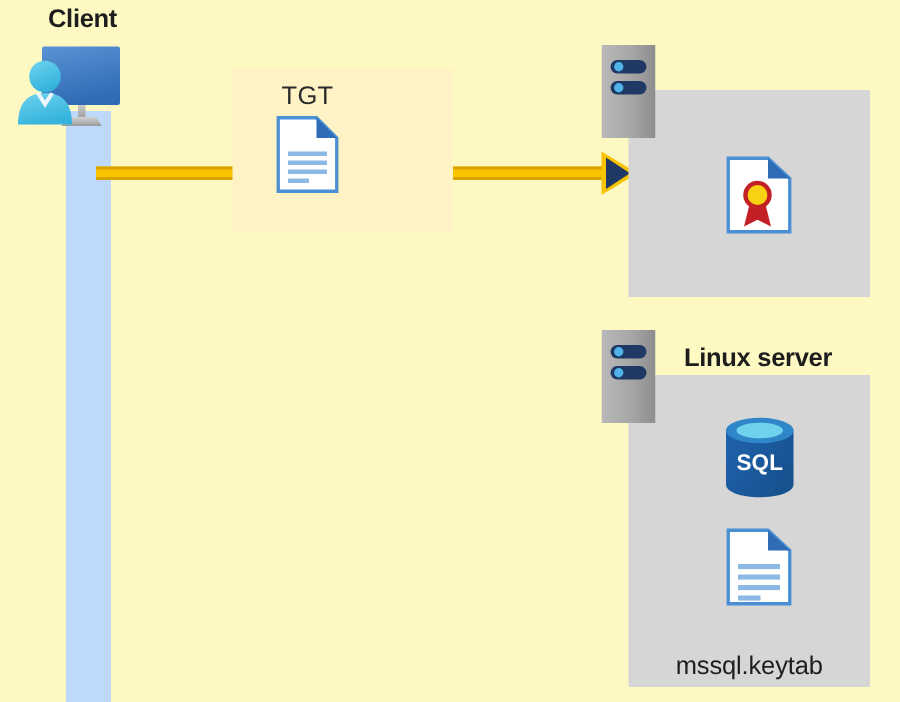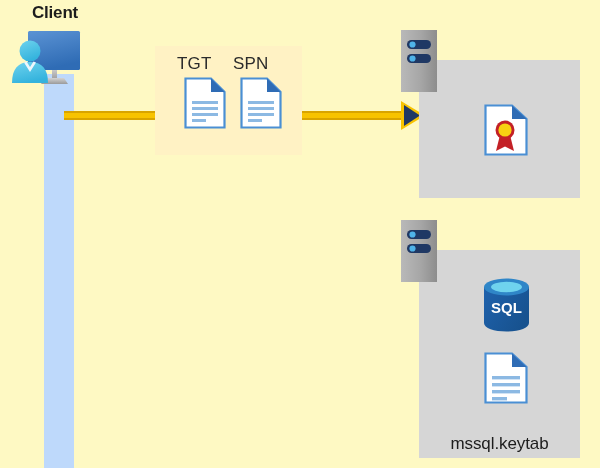--- a/index.html
+++ b/index.html
@@ -63,20 +63,21 @@
   }
   .ticket {
     position: absolute;
     width: 56px;
   }
   #ticket-tgt { left: 22px; top: 8px; }
   #ticket-spn { left: 78px; top: 8px; }
   .ticket-label {
     font-size: 17px;
     color: #2b2b2b;
+    text-align: center;
     line-height: 20px;
     letter-spacing: 0.2px;
   }
   .ticket-doc { width: 42px; height: 52px; margin: 3px auto 0 auto; }
 
   
   .server-box { background: #d6d6d6; }
   #dc-box    { left: 419px; top: 60px;  width: 161px; height: 138px; }
   #linux-box { left: 419px; top: 250px; width: 161px; height: 208px; }
 
@@ -155,33 +156,20 @@
           <path d="M1.5 1.5 L27 1.5 L40.5 15 L40.5 50.5 L1.5 50.5 Z" fill="#ffffff" stroke="#4a8fd4" stroke-width="2.2"></path>
           <path d="M27 1.5 L40.5 15 L27 15 Z" fill="#2f6cb5"></path>
           <rect x="8" y="24" width="26" height="3" fill="#8cb9e3"></rect>
           <rect x="8" y="30" width="26" height="3" fill="#8cb9e3"></rect>
           <rect x="8" y="36" width="26" height="3" fill="#8cb9e3"></rect>
           <rect x="8" y="42" width="14" height="3" fill="#8cb9e3"></rect>
         </svg>
       </div>
     </div>
 
-    <div class="ticket" id="ticket-spn">
-      <div class="ticket-label">SPN</div>
-      <div class="ticket-doc">
-        <svg width="42" height="52" viewBox="0 0 42 52" xmlns="http://www.w3.org/2000/svg">
-          <path d="M1.5 1.5 L27 1.5 L40.5 15 L40.5 50.5 L1.5 50.5 Z" fill="#ffffff" stroke="#4a8fd4" stroke-width="2.2"></path>
-          <path d="M27 1.5 L40.5 15 L27 15 Z" fill="#2f6cb5"></path>
-          <rect x="8" y="24" width="26" height="3" fill="#8cb9e3"></rect>
-          <rect x="8" y="30" width="26" height="3" fill="#8cb9e3"></rect>
-          <rect x="8" y="36" width="26" height="3" fill="#8cb9e3"></rect>
-          <rect x="8" y="42" width="14" height="3" fill="#8cb9e3"></rect>
-        </svg>
-      </div>
-    </div>
   </div>
 
   <div class="abs server-box" id="dc-box"></div>
 
 
   <div class="abs server-rack" id="dc-rack">
     <svg width="36" height="62" viewBox="0 0 36 62" xmlns="http://www.w3.org/2000/svg">
       <defs>
         <linearGradient id="rackGradA" x1="0" y1="0" x2="1" y2="0">
           <stop offset="0%" stop-color="#b9b9b9"></stop>
@@ -202,20 +190,21 @@
       <path d="M1.5 1.5 L28 1.5 L42.5 15 L42.5 50.5 L1.5 50.5 Z" fill="#ffffff" stroke="#4a8fd4" stroke-width="2.2"></path>
       <path d="M28 1.5 L42.5 15 L28 15 Z" fill="#2f6cb5"></path>
       <path d="M16 31 L12 47 L21 42.5 L30 47 L26 31 Z" fill="#c32026"></path>
       <circle cx="21" cy="26" r="9.5" fill="#c32026"></circle>
       <circle cx="21" cy="26" r="6.6" fill="#f7d112"></circle>
     </svg>
   </div>
 
   <div class="abs server-box" id="linux-box"></div>
 
+  <div class="abs title" id="linux-title">Linux server</div>
 
   <div class="abs server-rack" id="linux-rack">
     <svg width="36" height="62" viewBox="0 0 36 62" xmlns="http://www.w3.org/2000/svg">
       <defs>
         <linearGradient id="rackGradB" x1="0" y1="0" x2="1" y2="0">
           <stop offset="0%" stop-color="#b9b9b9"></stop>
           <stop offset="55%" stop-color="#a6a6a6"></stop>
           <stop offset="100%" stop-color="#8d8d8d"></stop>
         </linearGradient>
       </defs>

